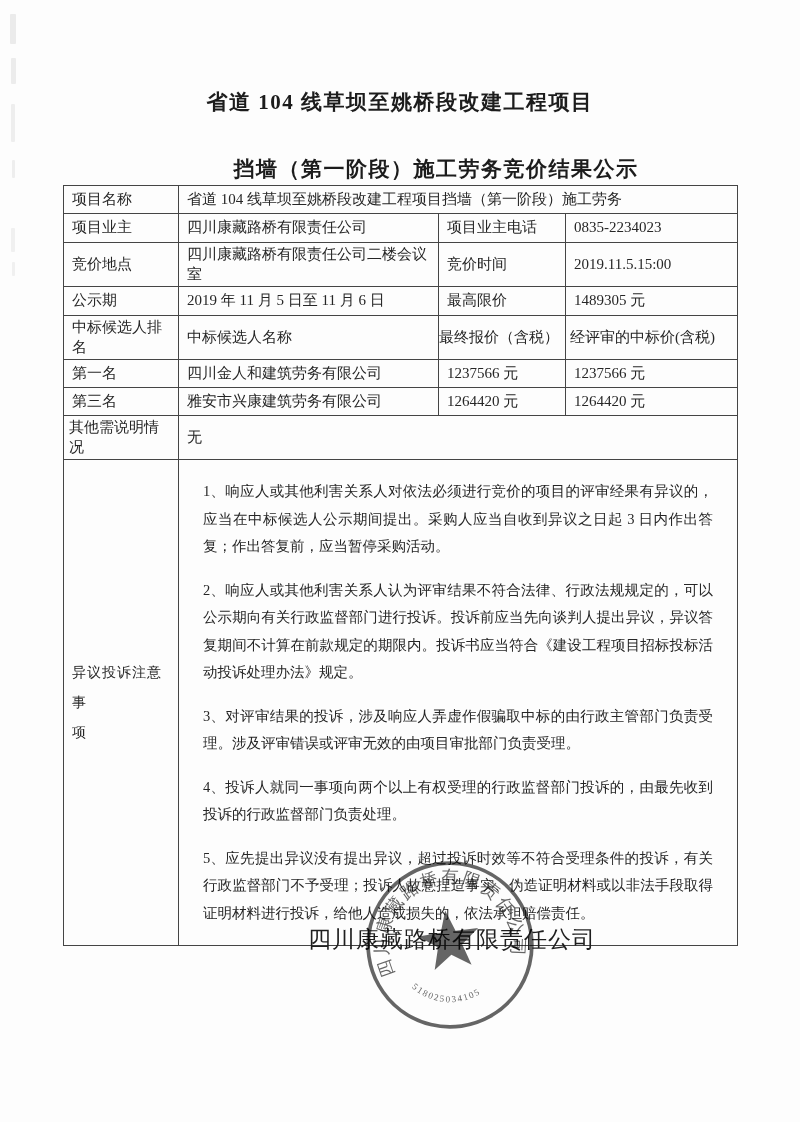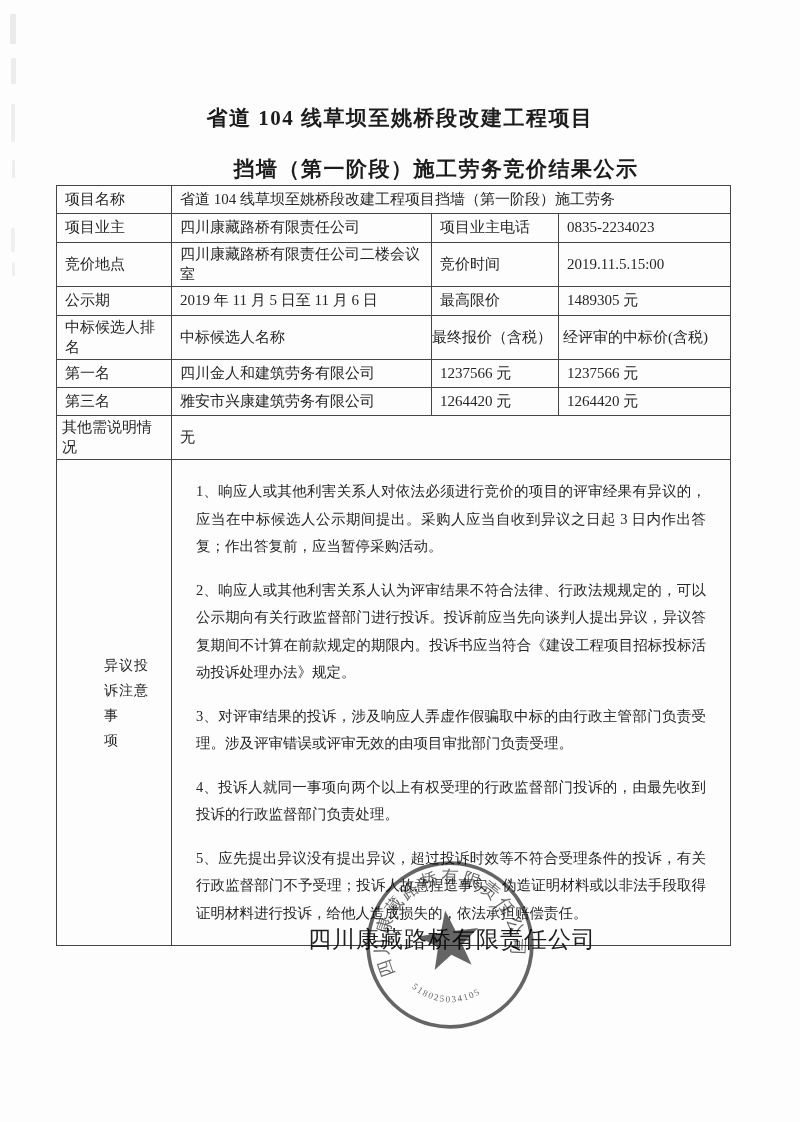--- a/index.html
+++ b/index.html
@@ -12,40 +12,40 @@
     color:#262626;
   }
   
   .artifact{position:absolute;background:#dcdcdc;border-radius:1px;}
 
   .title{
     position:absolute;left:0;width:100%;
     text-align:center;font-weight:bold;
     font-size:21px;letter-spacing:1.5px;color:#1c1c1c;
   }
-  .title1{top:104px;}
+  .title1{top:88px;}
   .title2{top:155px;padding-left:36px;}
 
   table.main{
-    position:absolute;left:56px;top:185px;width:674px;
+    position:absolute;left:63px;top:185px;width:674px;
     border-collapse:collapse;table-layout:fixed;
   }
   table.main td{
     border:1.6px solid #454545;
     font-size:15px;line-height:1.3;
     padding:2px 8px;vertical-align:middle;
     overflow:hidden;
   }
   td.money{font-size:14.5px;}
   tr.h28{height:28px;} tr.h29{height:29px;} tr.h24{height:24px;} tr.h25{height:25px;}
 
   td.notice-label{
     padding:0 5px;text-align:left;
   }
-  td.notice-label span{display:block;font-size:14px;letter-spacing:1px;line-height:25px;margin-left:39px;}
+  td.notice-label span{display:block;font-size:14px;letter-spacing:1px;line-height:30px;}
   td.notice-cell{
     padding:8px 10px 8px 9px;vertical-align:top;
   }
   td.notice-cell p{
     margin:16px;text-align:justify;
     font-size:14.5px;line-height:27.5px;
   }
 
   .sig-company{
     position:absolute;left:308px;top:924px;

